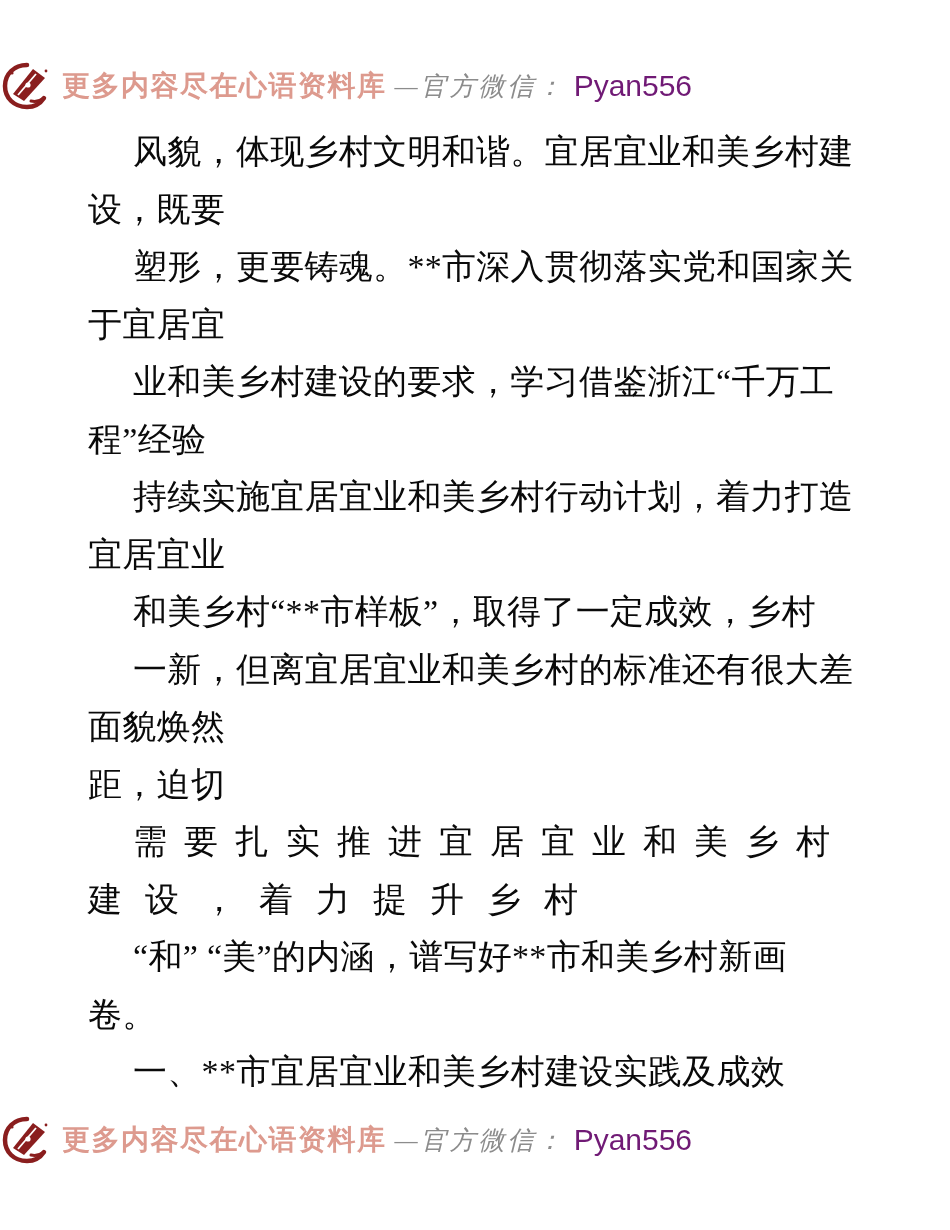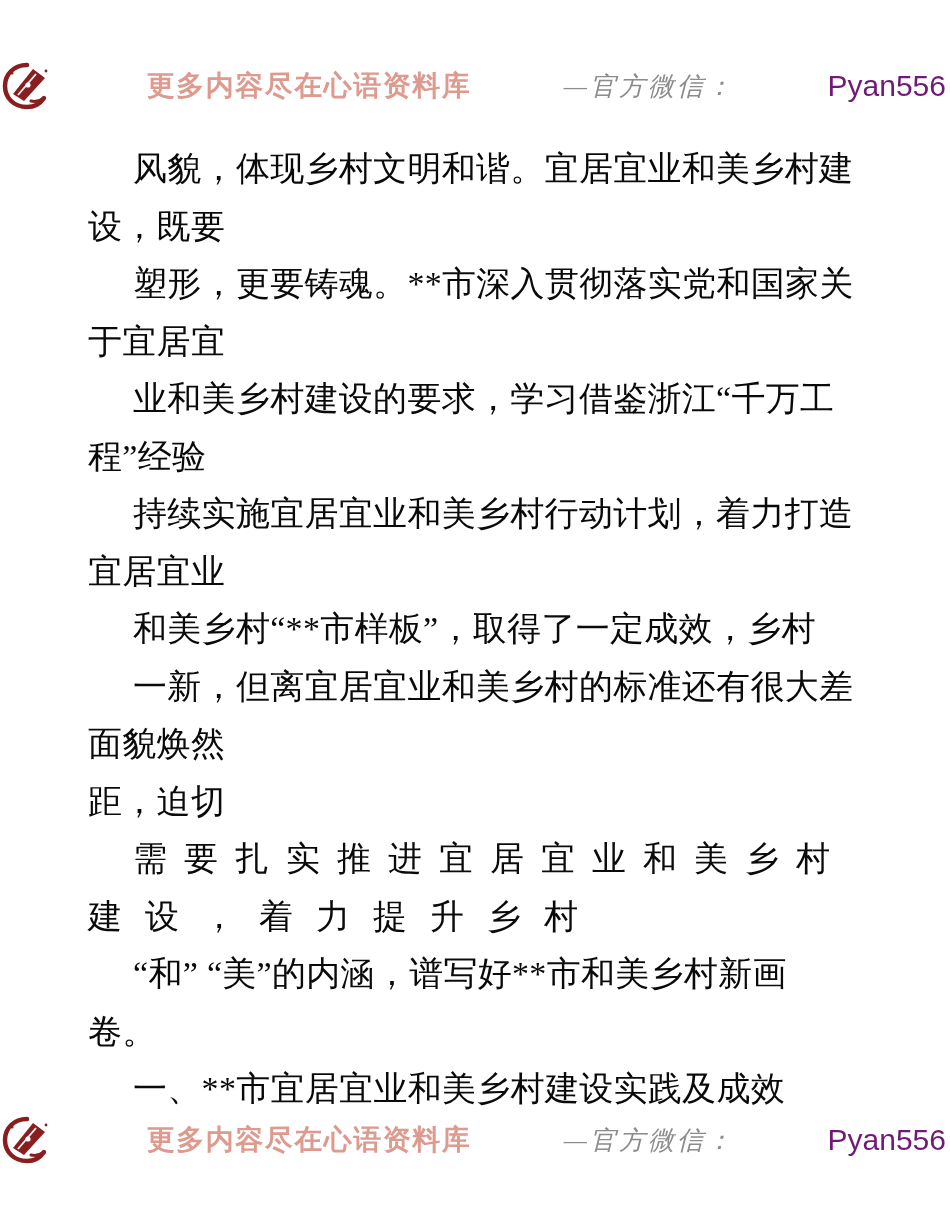--- a/index.html
+++ b/index.html
@@ -6,24 +6,24 @@
   .page {
     position: relative;
     width: 950px;
     height: 1230px;
     background: #ffffff;
     overflow: hidden;
     font-family: "Liberation Serif", "DejaVu Serif", serif;
   }
   .watermark {
     position: absolute;
-    left: 0; right: 4px;
+    left: 0; right: 12px;
     display: flex;
     align-items: center;
-    justify-content: space-between;
+    justify-content: flex-start;
     gap: 8px;
     white-space: nowrap;
   }
   .watermark.header { top: 60px; height: 52px; }
   .watermark.footer { top: 1114px; height: 52px; }
   .logo { display: inline-flex; width: 54px; height: 50px; flex: 0 0 auto; }
   .logo svg { width: 54px; height: 50px; }
   .wm-site {
     color: #dd9a8e;
     font-size: 28px;
@@ -37,21 +37,21 @@
     letter-spacing: 3px;
   }
   .wm-id {
     color: #701a75;
     font-size: 30px;
     font-family: "Liberation Sans", "DejaVu Sans", sans-serif;
   }
   .body-text {
     position: absolute;
     left: 88px;
-    top: 140px;
+    top: 123px;
     width: 780px;
   }
   .line {
     font-size: 34px;
     line-height: 57.5px;
     color: #0a0a0a;
     letter-spacing: 0.3px;
     white-space: pre;
   }
   .line.indent { padding-left: 45px; }

